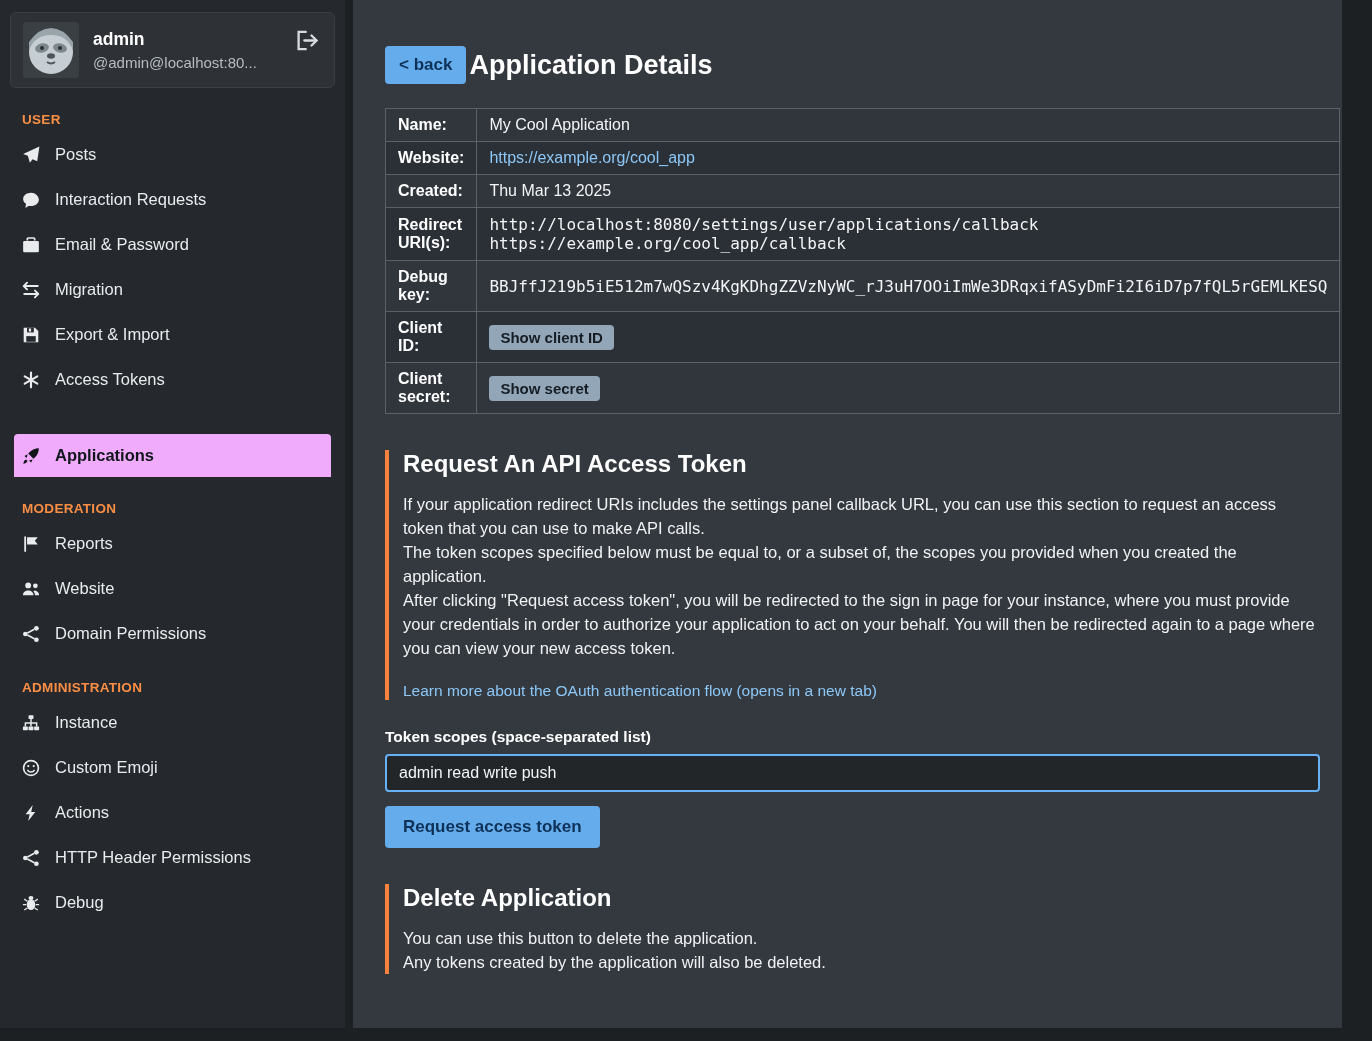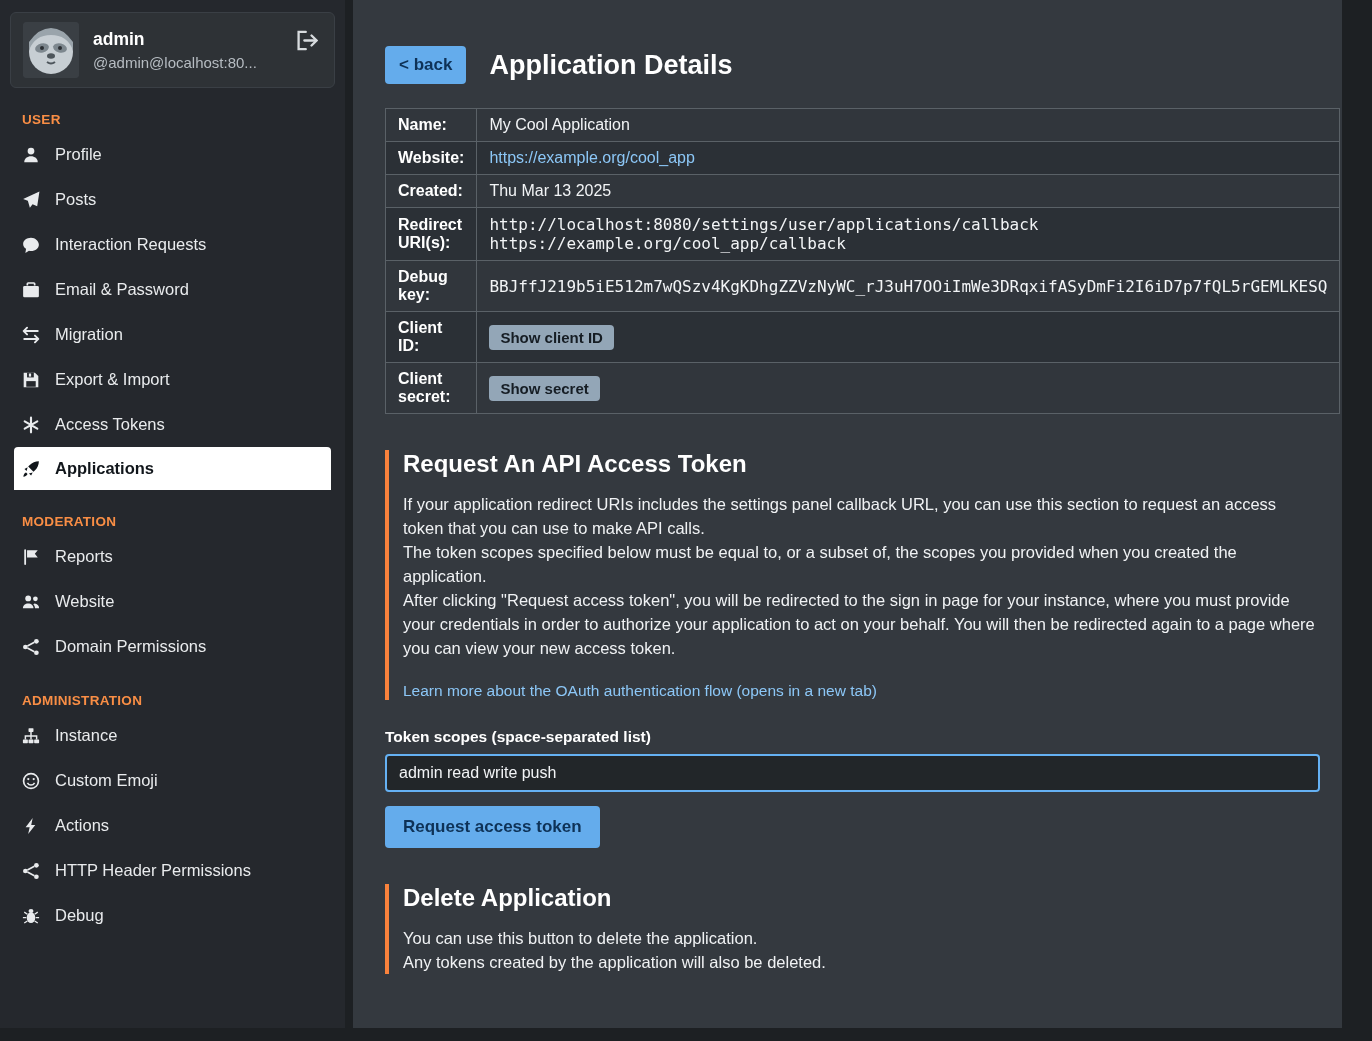--- a/index.html
+++ b/index.html
@@ -15,27 +15,27 @@
   .user-name { font-size:17.5px; font-weight:bold; color:#ffffff; margin-bottom:4px; }
   .user-handle { font-size:15px; color:#b6bcc2; white-space:nowrap; overflow:hidden; text-overflow:ellipsis; max-width:178px; }
   .logout { position:absolute; top:16px; right:16px; width:23px; height:23px; color:#d8dcdf; cursor:pointer; }
   .logout svg { width:100%; height:100%; }
 
   .nav-heading { color:#f98e45; font-size:13.5px; font-weight:bold; letter-spacing:.3px; margin:24px 0 5px 22px; }
   .nav-item { display:flex; align-items:center; gap:15px; padding:12px 22px; font-size:16.5px; line-height:21px; color:#e9ebed; text-decoration:none; cursor:pointer; }
   .icon { width:18px; height:18px; display:inline-flex; flex-shrink:0; align-items:center; justify-content:center; }
   .icon svg { width:100%; height:100%; }
   .nav-active-group { margin:0 14px; }
-  .nav-item.active { background:#ffffff; color:#11161b; font-weight:bold; border-radius:4px 4px 0 0; padding:11px 8px; }
+  .nav-item.active { background:#f0abfc; color:#11161b; font-weight:bold; border-radius:4px 4px 0 0; padding:11px 8px;margin-top:32px; }
   .nav-sub { border:1px solid #50565c; border-top:none; border-radius:0 0 4px 4px; padding:3px 0; }
   .nav-item.sub { padding:10px 10px 10px 12px; }
 
   
   .main { flex:1; background:#34393f; padding:46px 22px 30px 32px; overflow:hidden; }
-  .page-header { display:flex; align-items:center; gap:23px; margin-bottom:24px; }
+  .page-header { display:flex; align-items:center; gap:3px; margin-bottom:24px; }
   h1 { font-size:27px; font-weight:bold; color:#ffffff; }
 
   .btn { border:none; border-radius:4px; cursor:pointer; font-family:inherit; font-weight:bold; }
   .btn-blue { background:#64acec; color:#0e3257; font-size:17px; padding:9px 14px; }
   .btn-big { padding:11px 18px; }
   .btn-gray { background:#93a6b7; color:#161d24; font-size:15px; padding:4px 11px; }
 
   .details-table { width:100%; border-collapse:collapse; margin-bottom:36px; }
   .details-table td { border:1px solid #5a6167; padding:7px 12px; font-size:16px; vertical-align:middle; color:#f2f4f6; }
   .details-table td.lbl { font-weight:bold; width:182px; color:#ffffff; }
@@ -83,29 +83,20 @@
             <path d="M6.5 8h8"></path>
             <path d="M11.5 4.5 15 8l-3.5 3.5"></path>
         </svg>
       </span>
     </div>
     <nav id="sidebar-nav">
         <div class="nav-heading">USER</div>
         <a class="nav-item">
           <span class="icon">
             <svg viewBox="0 0 16 16" fill="currentColor">
-              <circle cx="8" cy="4.5" r="3"></circle>
-              <path d="M2 14.5c0-3.4 2.7-5.3 6-5.3s6 1.9 6 5.3z"></path>
-            </svg>
-          </span>
-          <span class="nav-label">Profile</span>
-        </a>
-        <a class="nav-item">
-          <span class="icon">
-            <svg viewBox="0 0 16 16" fill="currentColor">
               <path d="M15.5.5 1 7l4.2 1.7L7 14.8l2.4-3 4.1 1.7z"></path>
             </svg>
           </span>
           <span class="nav-label">Posts</span>
         </a>
         <a class="nav-item">
           <span class="icon">
             <svg viewBox="0 0 16 16" fill="currentColor">
               <path d="M8 1.5c-3.9 0-7 2.5-7 5.6 0 1.8 1 3.3 2.6 4.3L3 15l3.2-1.8c.6.13 1.2.2 1.8.2 3.9 0 7-2.5 7-5.6S11.9 1.5 8 1.5z"></path>
             </svg>

